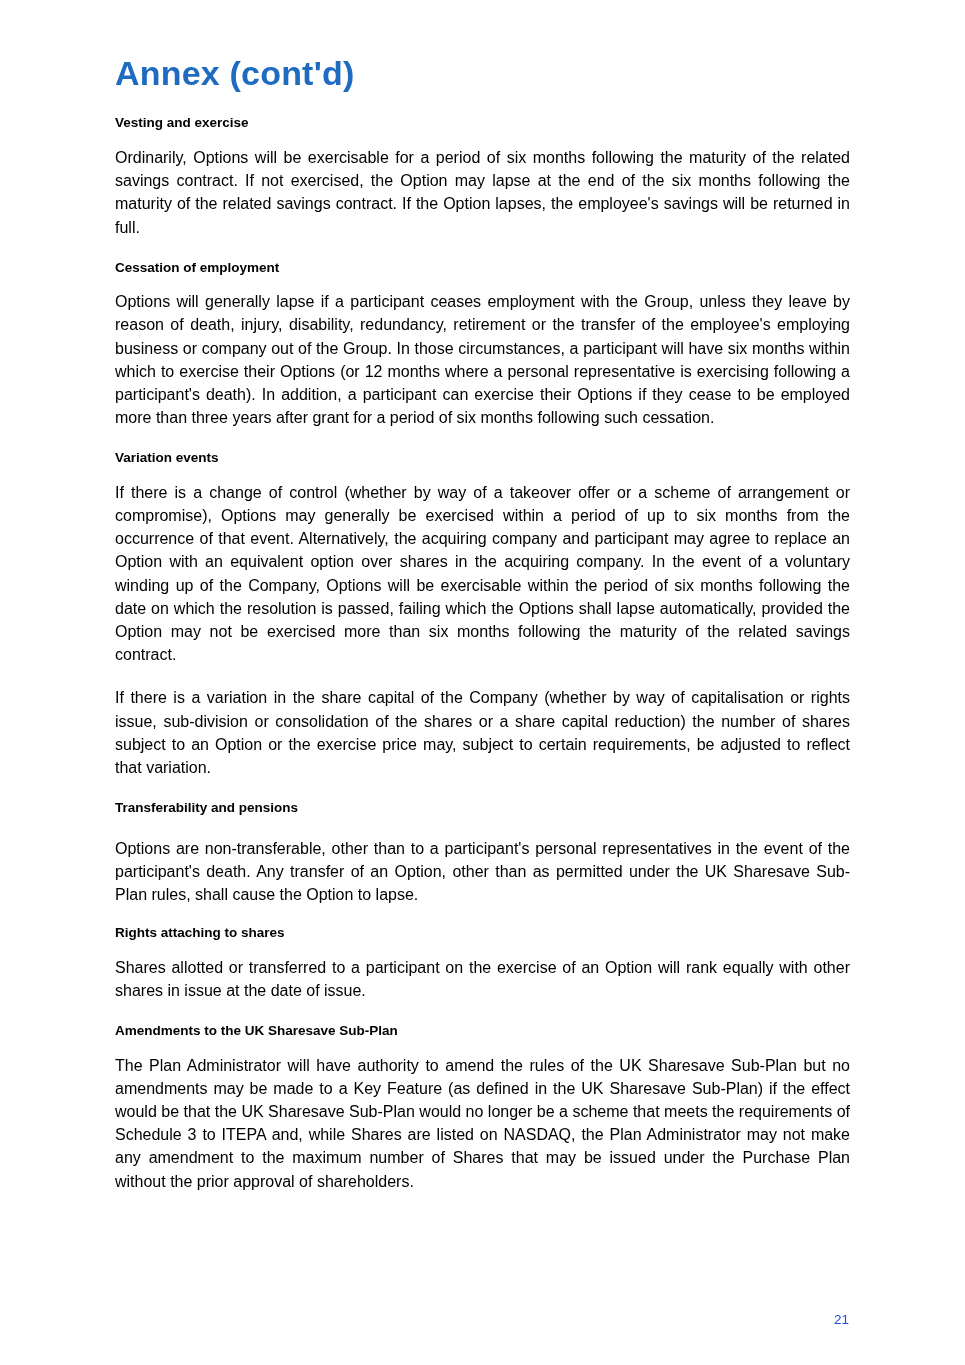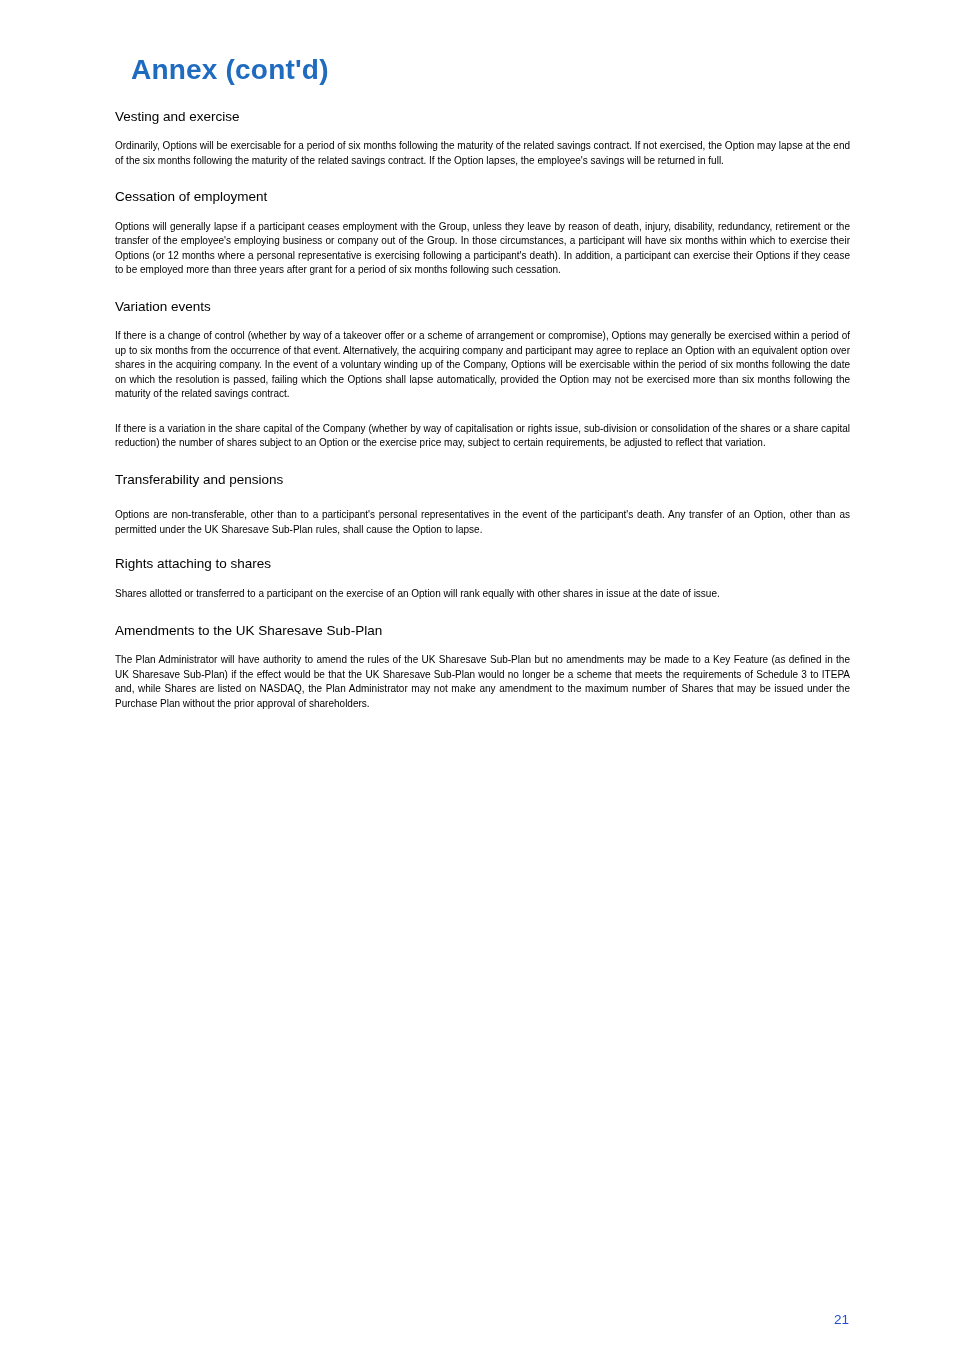--- a/index.html
+++ b/index.html
@@ -15,36 +15,36 @@
     position: relative;
   }
   .page {
     width: 965px;
     min-height: 1365px;
     box-sizing: border-box;
     padding: 55px 115px 30px 115px;
     position: relative;
   }
   .page-title {
-    font-size: 28px;
+    font-size: 34px;
     font-weight: bold;
     color: #1F6BC0;
     letter-spacing: 0.2px;
-    margin: 0 0 22px 16px;
+    margin: 0 0 22px 0;
     line-height: 1.1;
   }
   .section-heading {
     font-size: 13.5px;
-    font-weight: normal;
+    font-weight: bold;
     color: #000;
     margin: 0 0 14px 0;
     line-height: 1.3;
   }
   p.body-text {
-    font-size: 10px;
+    font-size: 16px;
     line-height: 1.45;
     text-align: justify;
     margin: 0 0 20px 0;
     color: #000;
   }
   p.body-text.tight {
     margin-bottom: 18px;
     margin-top: 20px;
   }
   .block {

